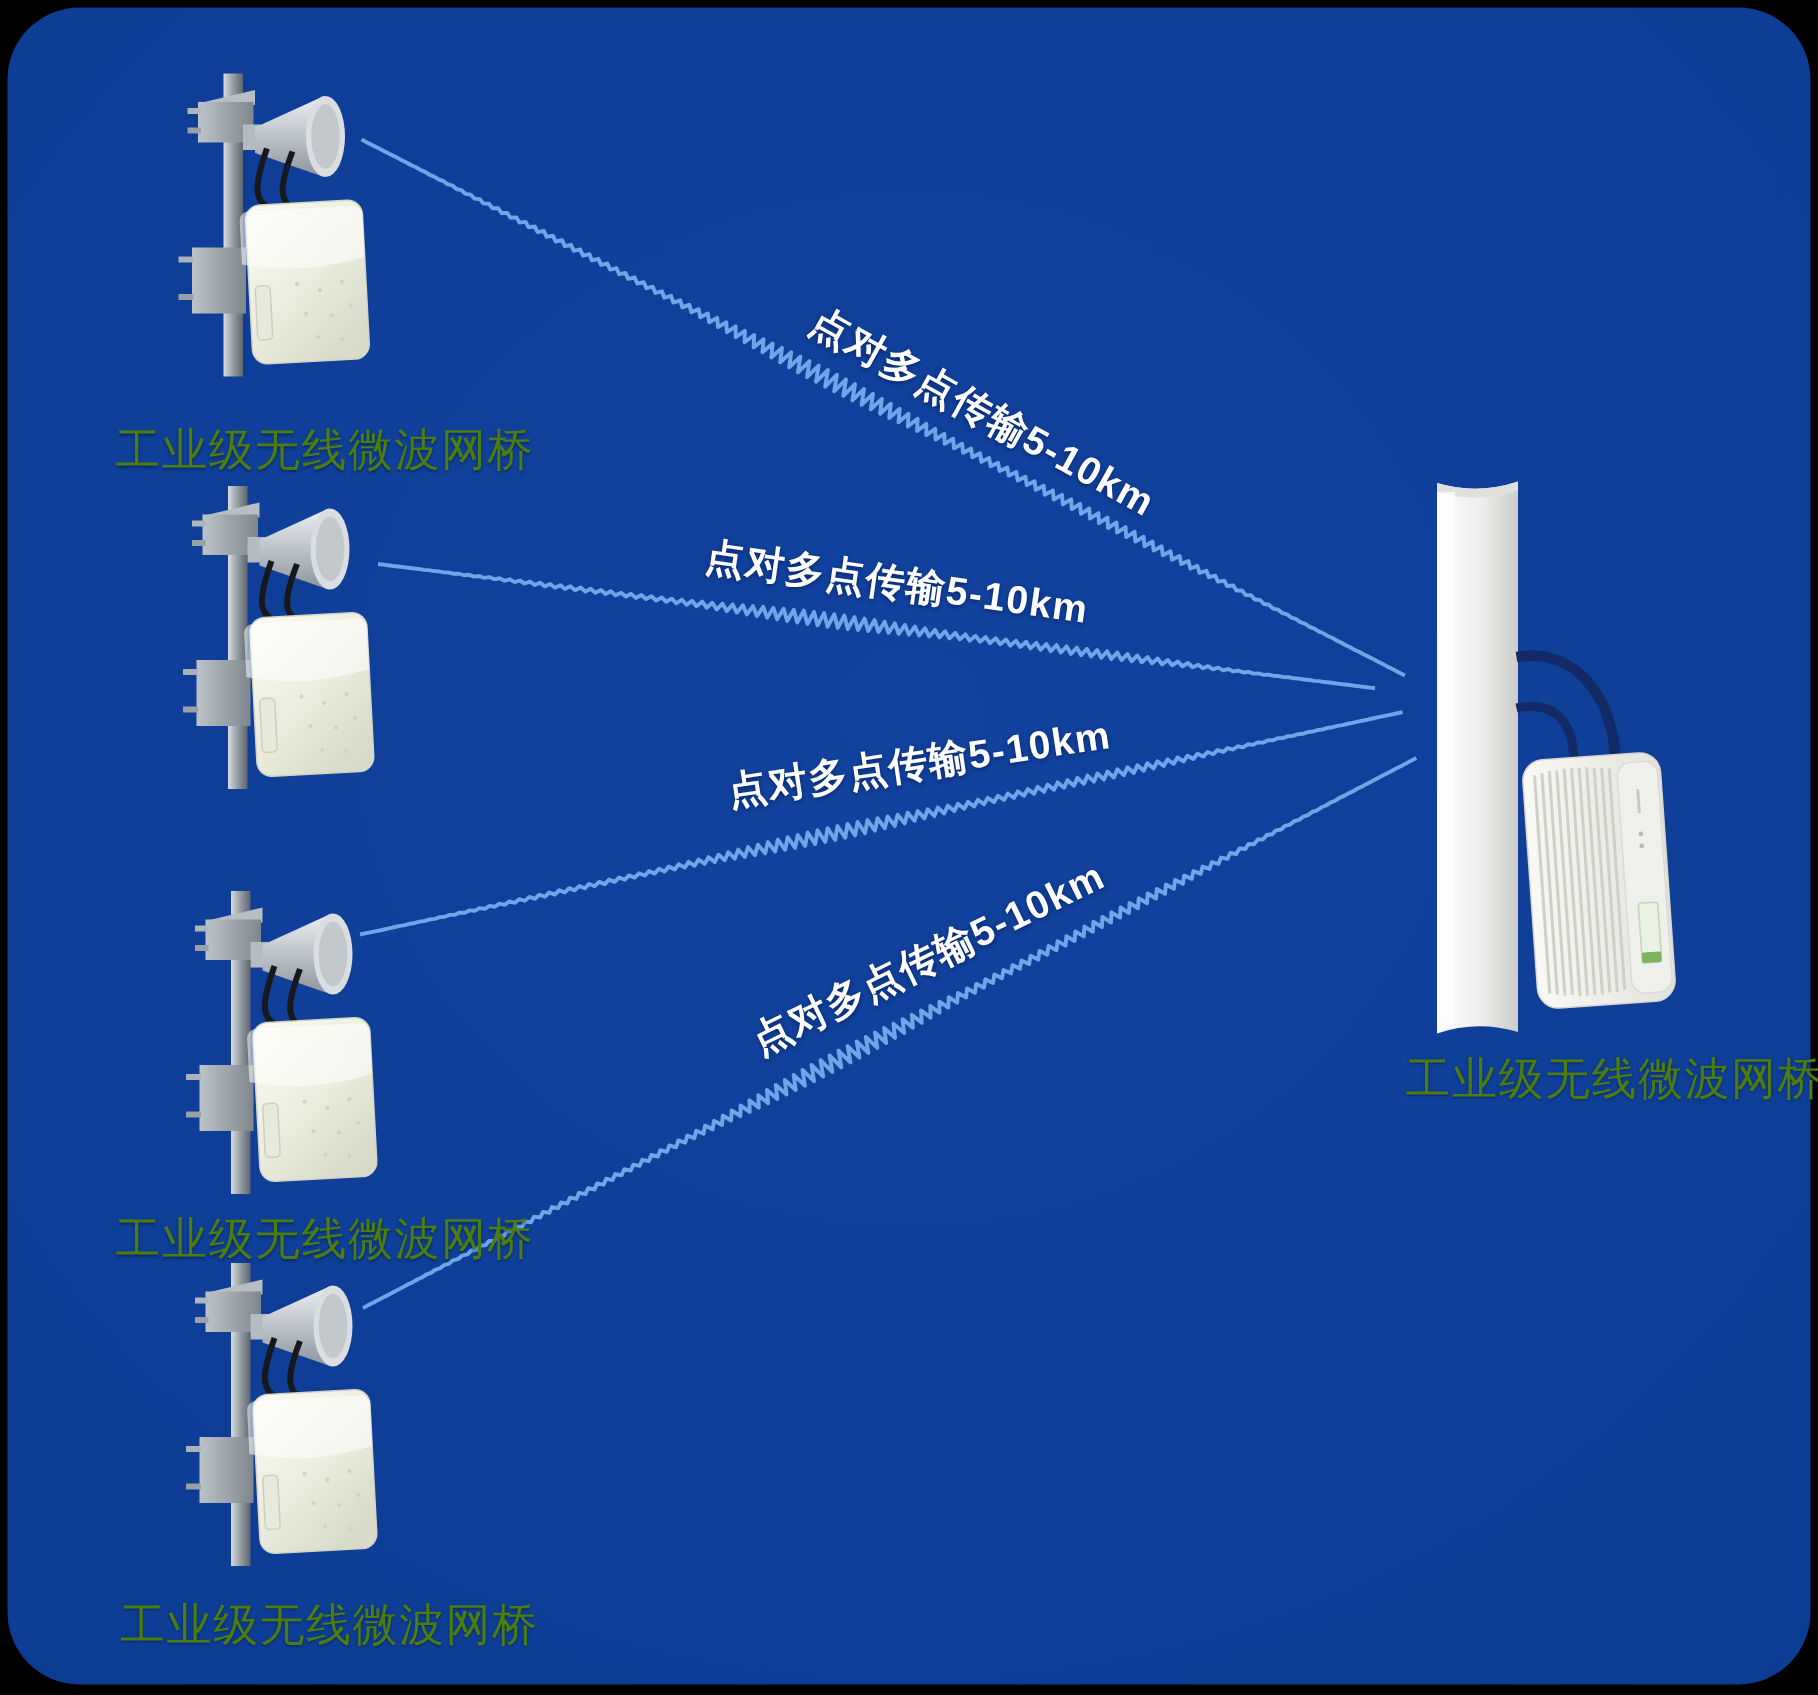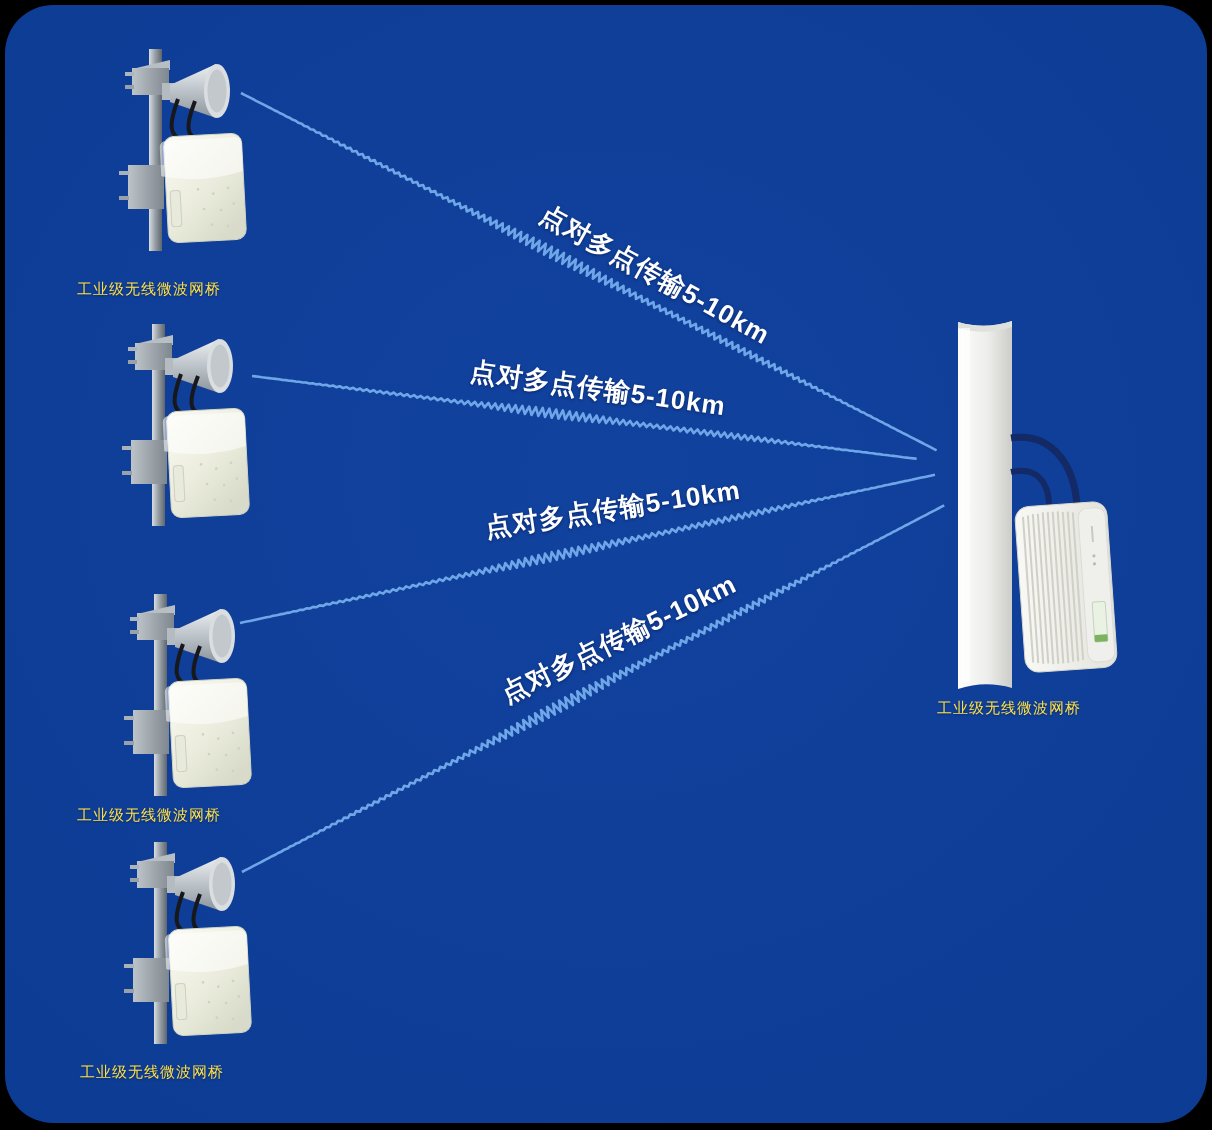--- a/index.html
+++ b/index.html
@@ -8,21 +8,21 @@
     background:#000;font-family:"Liberation Sans",sans-serif;
   }
   .panel{
     position:absolute;left:5px;top:5px;right:5px;bottom:7px;
     border-radius:48px;
     background:radial-gradient(130% 130% at 50% 42%, #11429e 0%, #0d3c94 55%, #0a3588 100%);
   }
   svg.scene{position:absolute;left:0;top:0;}
   .dev-label{
     position:absolute;white-space:nowrap;
-    font-size:15px;letter-spacing:1px;color:#fde047;
+    font-size:30px;letter-spacing:1px;color:#4d7c0f;
     text-shadow:0 1px 2px rgba(0,10,50,.45);
   }
   .link-label{
     position:absolute;white-space:nowrap;
     font-weight:bold;font-size:26px;letter-spacing:1px;color:#ffffff;
     transform:translate(-50%,-50%) rotate(var(--r,0deg));
     text-shadow:0 1px 3px rgba(0,10,50,.5);
   }
 </style>
 </head>

